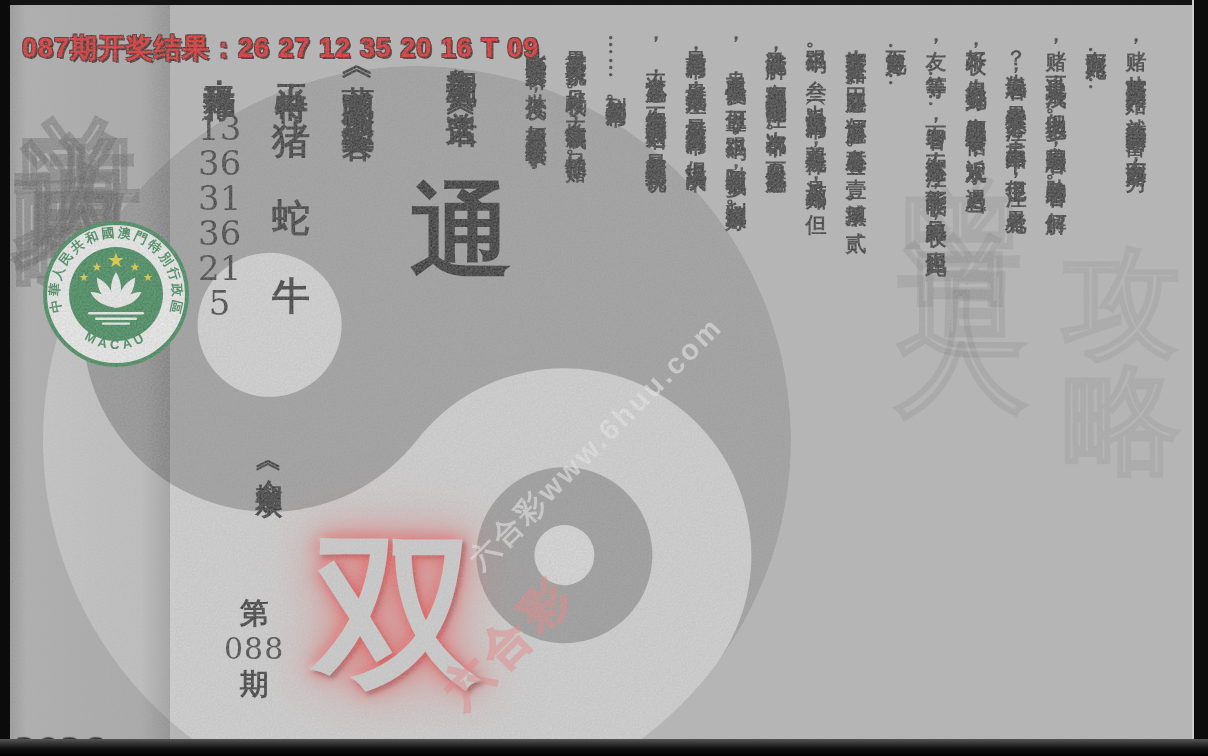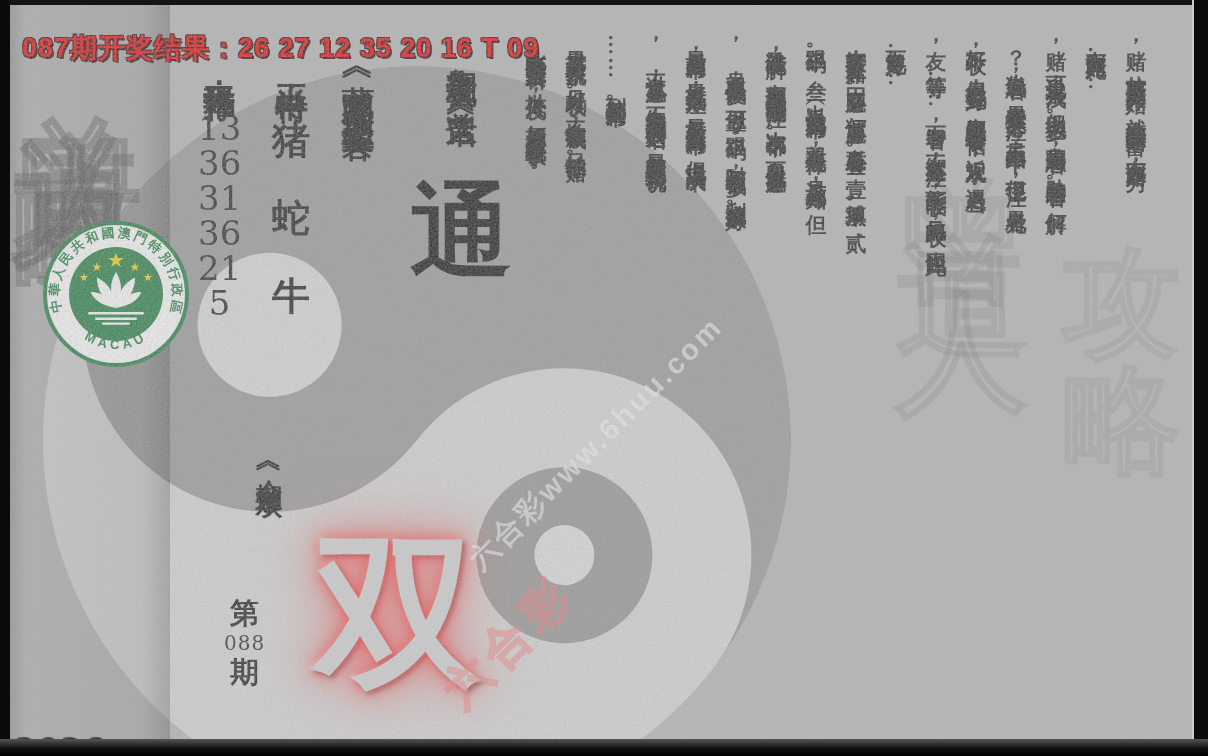--- a/index.html
+++ b/index.html
@@ -53,21 +53,21 @@
   .col-sanxiao{left:272px;top:58px;}
   .col-sanxiao .vlabel{font-size:33px;line-height:35px;letter-spacing:2px;}
   .col-sanxiao .animal{font-size:38px;font-weight:bold;margin-top:40px;line-height:1;}
   .col-sanxiao .animal:first-of-type{margin-top:20px;}
   .col-pingma{left:198px;top:60px;}
   .col-pingma .vlabel{font-size:32px;line-height:34px;letter-spacing:1px;}
   .col-pingma .num{font-family:"DejaVu Serif",serif;font-size:34px;line-height:34px;color:#1d1d1d;margin-top:1px;}
   .col-pingma .num:first-of-type{margin-top:14px;}
   .col-issue{left:224px;top:596px;}
   .col-issue .cjk{font-size:29px;font-weight:bold;line-height:1.2;}
-  .col-issue .inum{font-family:"DejaVu Serif",serif;font-size:20px;color:#222;line-height:1.2;letter-spacing:1px;}
+  .col-issue .inum{font-family:"DejaVu Serif",serif;font-size:30px;color:#222;line-height:1.2;letter-spacing:1px;}
   
   .essay{
     position:absolute;left:508px;top:34px;width:648px;height:716px;z-index:2;
     display:flex;flex-direction:row-reverse;justify-content:flex-start;
   }
   .essay .ecol{
     writing-mode:vertical-rl;width:40px;line-height:40px;
     font-size:21px;letter-spacing:2px;font-weight:bold;color:#191919;
     white-space:nowrap;
   }

